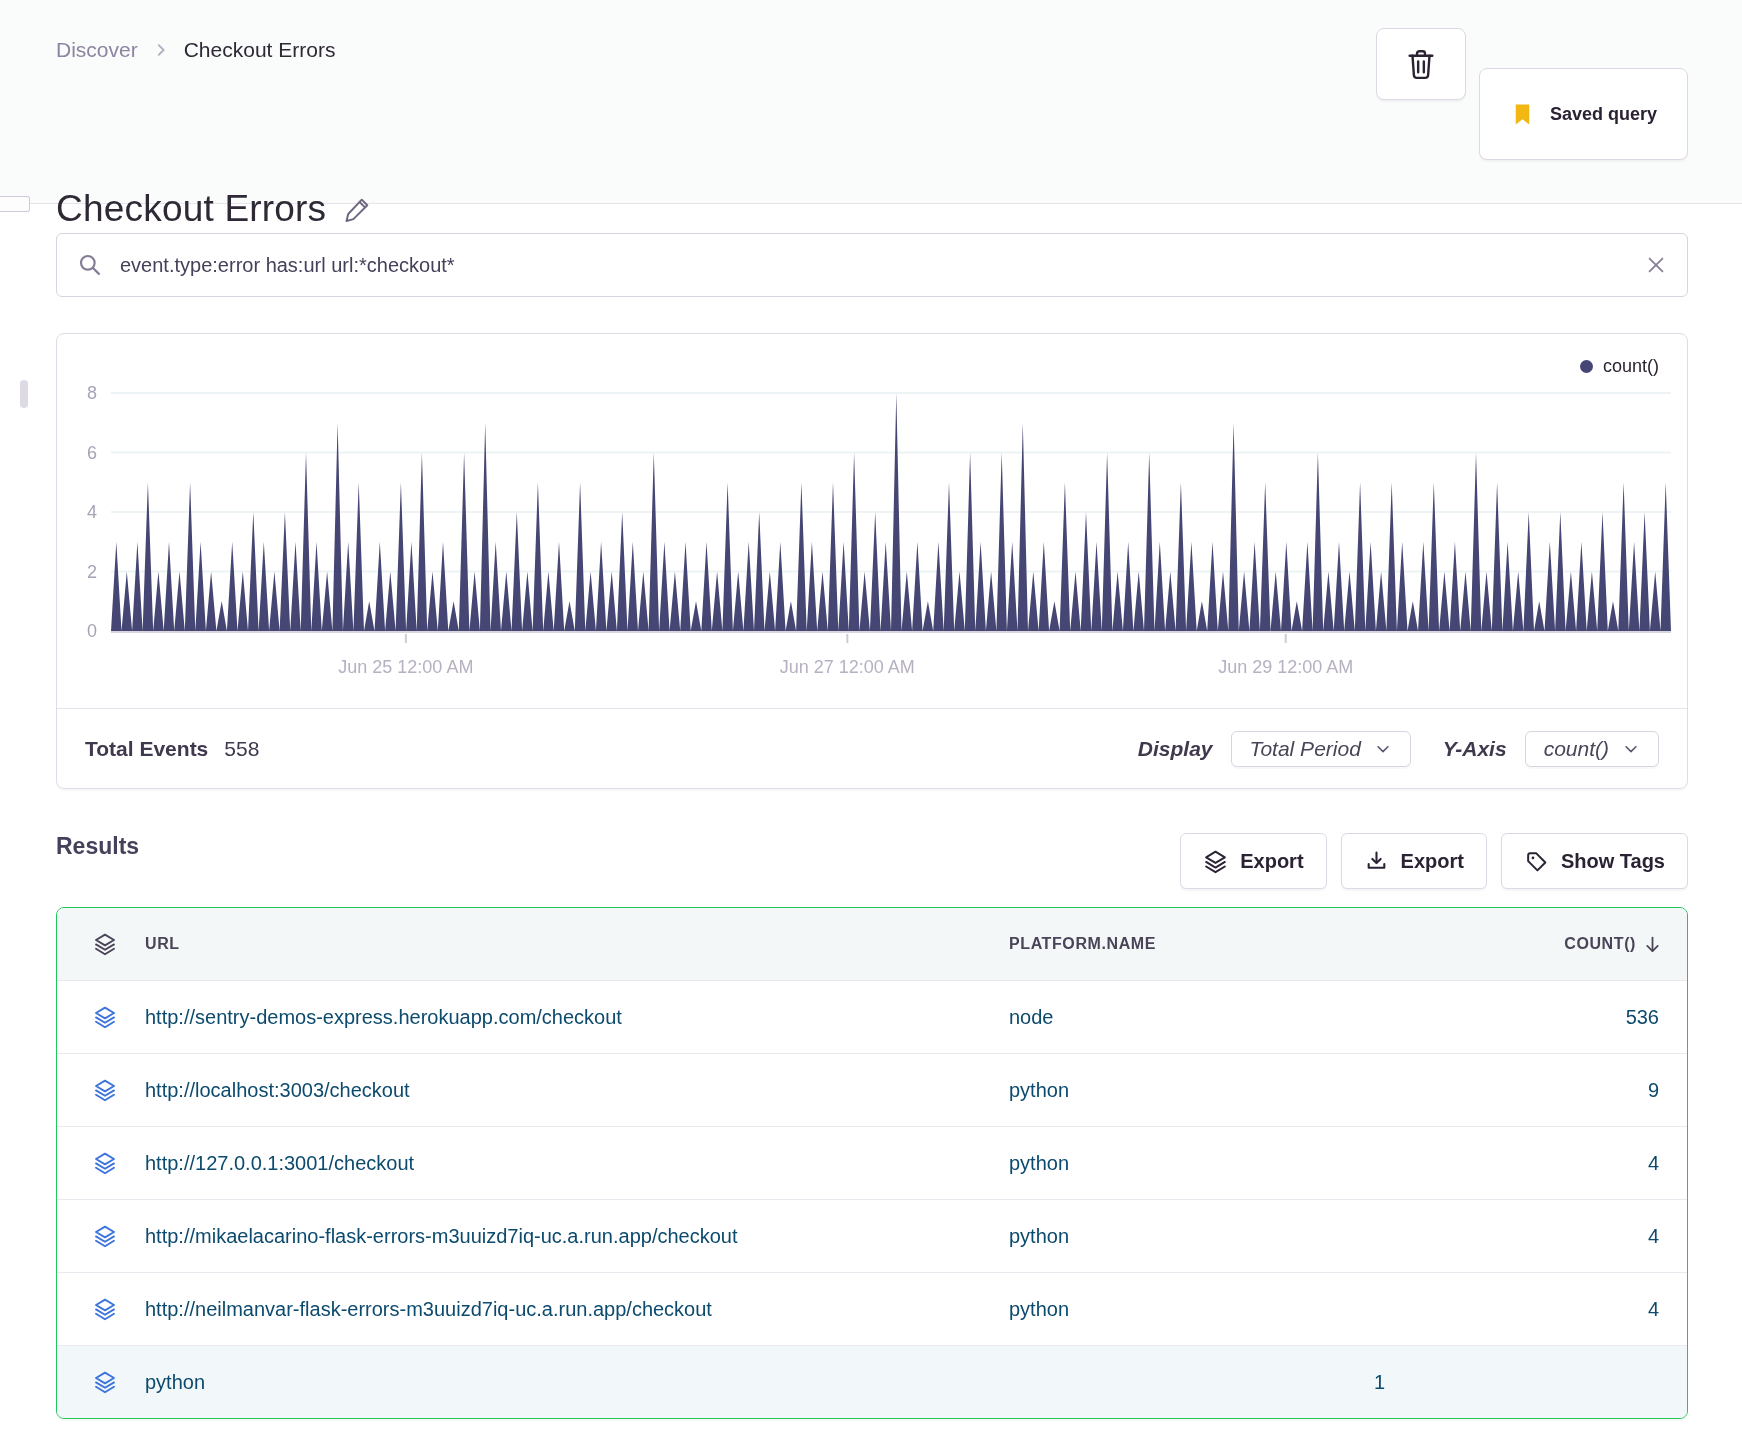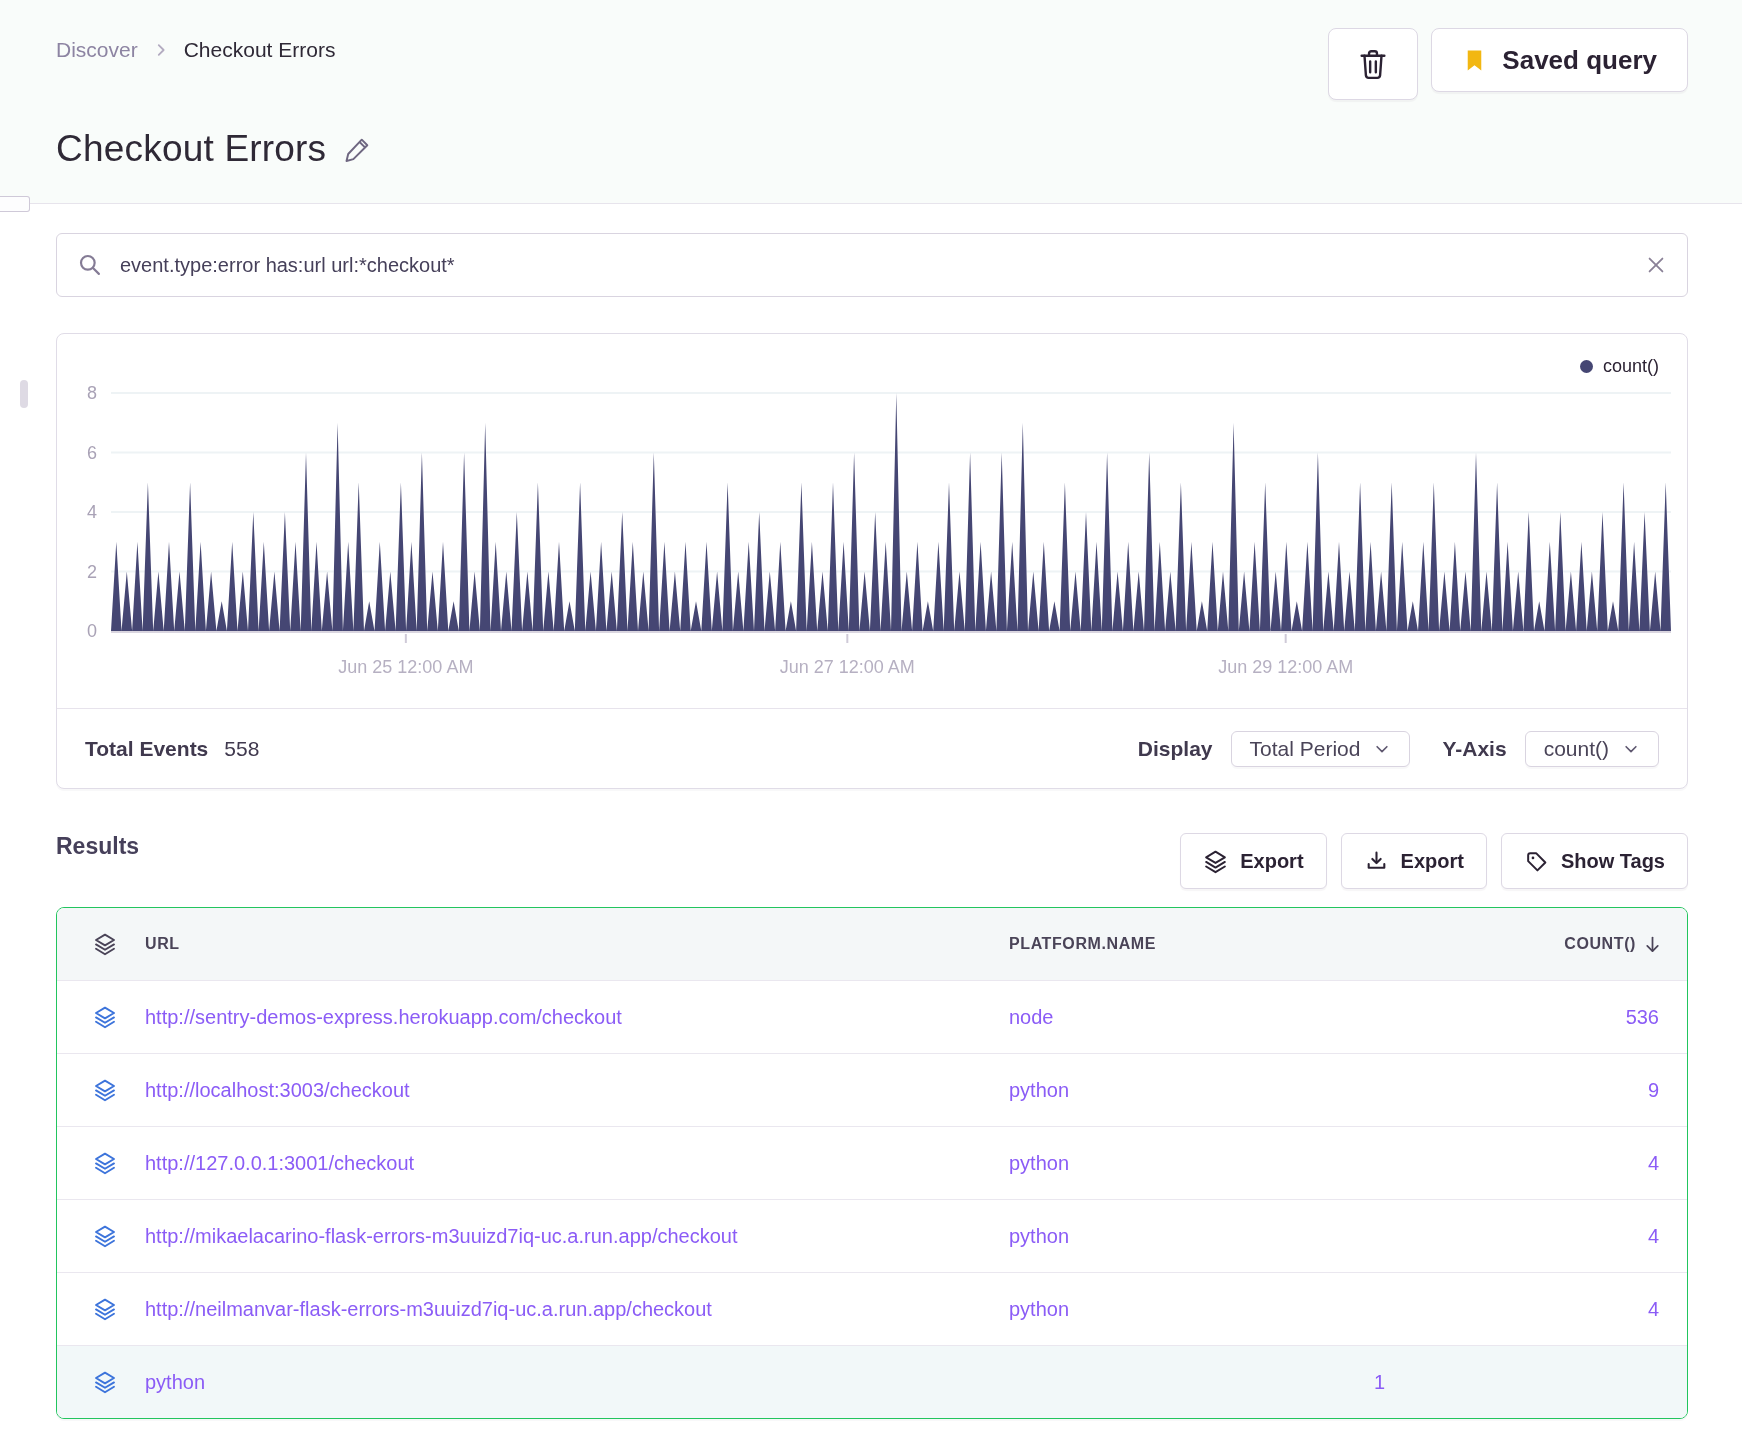--- a/index.html
+++ b/index.html
@@ -21,21 +21,21 @@
   .crumb-link { color:#8d84a2; cursor:pointer; }
   .crumb-current { color:#2f2936; }
   .actions { display:flex; gap:13px; }
   .btn {
     background:#fff; border:1px solid #ddd8e4; border-radius:8px;
     box-shadow:0 2px 1px rgba(43,34,51,0.04);
     display:flex; align-items:center; justify-content:center;
     font-weight:bold; color:#2b2233; cursor:pointer;
   }
   .icon-btn { width:90px; height:72px; }
-  .saved-btn { height:64px; padding:0 30px; gap:15px; font-size:26px; }
+  .saved-btn { height:92px; padding:0 30px; gap:15px; font-size:18px;margin-top:40px; }
   .title-row { margin-top:28px; display:flex; align-items:center; gap:16px; }
   .page-title { font-size:37px; font-weight:500; color:#2f2936; margin:0; letter-spacing:0.2px; }
 
   .edge-tab {
     position:absolute; left:0; top:196px; width:30px; height:16px;
     background:#fdfdfe; border:1px solid #cfc9d8; border-left:none; border-radius:0 3px 3px 0;
   }
   .scroll-nub {
     position:absolute; left:20px; top:380px; width:8px; height:28px;
     border-radius:4px; background:#dedae4;
@@ -60,21 +60,21 @@
     position:relative; box-shadow:0 2px 0 rgba(43,34,51,0.03);
   }
   .legend { position:absolute; top:22px; right:28px; display:flex; align-items:center; gap:10px; font-size:18px; color:#2b2233; }
   .legend-dot { width:13px; height:13px; border-radius:50%; }
   .chart-footer {
     border-top:1px solid #e7e3ec; height:80px;
     display:flex; align-items:center; justify-content:space-between; padding:0 28px;
   }
   .total-events { font-size:21px; color:#40394e; display:flex; align-items:baseline; gap:16px; }
   .total-events .lbl { font-weight:bold; }
-  .controls { display:flex; align-items:center; gap:18px; }
+  .controls { display:flex; align-items:center; gap:18px;font-style:italic; }
   .ctrl-label { font-size:21px; font-weight:bold; color:#40394e; margin-left:14px; }
   .select-btn {
     border:1px solid #d9d4e0; border-radius:6px; background:#fff; cursor:pointer;
     height:36px; padding:0 18px; display:flex; align-items:center; gap:13px;
     font-size:21px; color:#4a4458; box-shadow:0 2px 1px rgba(43,34,51,0.03);
   }
 
   .results-header { margin-top:44px; display:flex; justify-content:space-between; }
   .results-title { font-size:23px; font-weight:bold; color:#46405a; }
   .small-btns { display:flex; gap:14px; }
@@ -85,21 +85,21 @@
     box-shadow:0 2px 0 rgba(43,34,51,0.03); background:#fff;
   }
   .thead {
     background:#f4f7f8; height:72px;
     display:grid; grid-template-columns:88px 864px 404px 1fr; align-items:center;
     font-size:16px; font-weight:bold; letter-spacing:0.6px; color:#4a4458;
   }
   .trow {
     height:73px; border-top:1px solid #eae7ef;
     display:grid; grid-template-columns:88px 864px 404px 1fr; align-items:center;
-    font-size:20px; color:#8b5cf6; background:#fff;
+    font-size:20px; color:#0c4a6e; background:#fff;
   }
   .trow.tinted { background:#f2f8f9; }
   .cell-icon { padding-left:36px; display:flex; align-items:center; }
   .cell-count { text-align:right; padding-right:28px; }
   .count-head { display:inline-flex; align-items:center; justify-content:flex-end; gap:6px; width:100%; padding-right:24px; cursor:pointer; }
   .col-head { cursor:pointer; }
 
   .chart-svg text { font-family:"Liberation Sans", sans-serif; }
 </style>
 </head>

